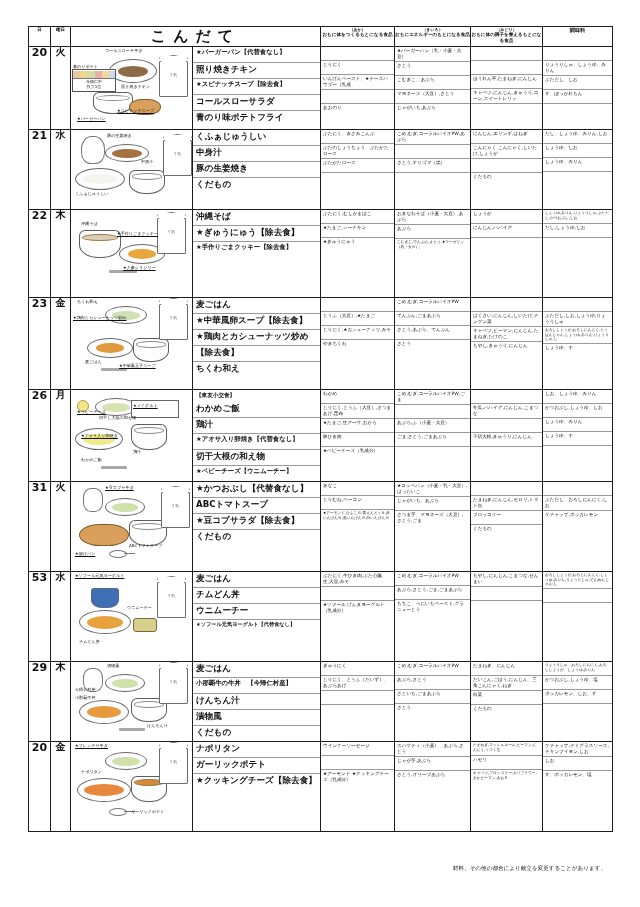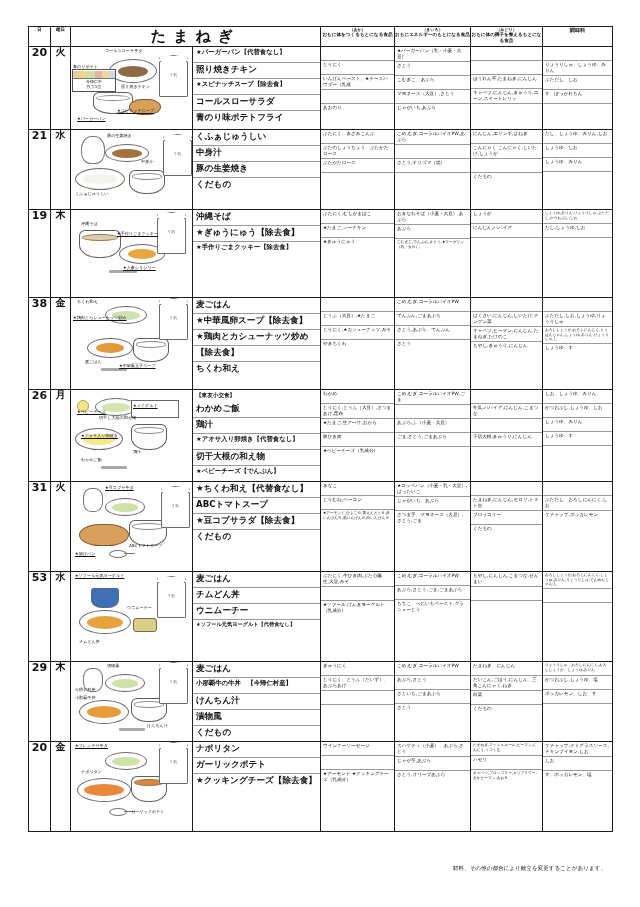--- a/index.html
+++ b/index.html
@@ -178,21 +178,21 @@
         <col class="c-dish">
       <col class="c-red">
         <col class="c-yel">
         <col class="c-grn">
         <col class="c-sea">
     </colgroup>
     <thead>
       <tr>
         <th class="hd-small">日</th>
         <th class="hd-small">曜日</th>
-        <th class="hd-konda" colspan="2">たまねぎ</th>
+        <th class="hd-konda" colspan="2">こんだて</th>
         <th class="hd-nut">
           <span class="kana">（あか）</span>
           <span>おもに体をつくるもとになる食品</span>
         </th>
         <th class="hd-nut">
           <span class="kana">（きいろ）</span>
           <span>おもにエネルギーのもとになる食品</span>
         </th>
         <th class="hd-nut">
           <span class="kana">（みどり）</span>
@@ -344,21 +344,21 @@
           <td>
             <div class="nut-wrap">
               <div class="nut-line">だし、しょうゆ、みりん,しお</div>
               <div class="nut-line">しょうゆ、しお</div>
               <div class="nut-line">しょうゆ、みりん</div>
               <div class="nut-line"></div>
             </div>
           </td>
         </tr>
         <tr style="height:88px;">
-          <td class="day-num">19</td>
+          <td class="day-num">22</td>
           <td class="dow">木</td>
           <td>
             <div class="pic">
               <div class="pic-inner" style="height:86px;">
                 <div class="ill bowl" style="left:8px;top:20px;width:40px;height:26px;">
                   <div class="bowl-rim" style="background:#d9cdb4;border-color:#9a7b4a;"></div>
                 </div>
                 <div class="ill plate" style="left:48px;top:34px;width:44px;height:18px;">
                   <div class="plate-food" style="left:8px;top:4px;width:28px;height:10px;background:#e8a63c;"></div>
                 </div>
@@ -404,21 +404,21 @@
           </td>
           <td>
             <div class="nut-wrap">
               <div class="nut-line tiny">しょうゆ,みりん,りょうりしゅ,ぶただし,かつおぶし,しお</div>
               <div class="nut-line">だし,しょうゆ,しお</div>
               <div class="nut-line"></div>
             </div>
           </td>
         </tr>
         <tr style="height:92px;">
-          <td class="day-num">38</td>
+          <td class="day-num">23</td>
           <td class="dow">金</td>
           <td>
             <div class="pic">
               <div class="pic-inner" style="height:90px;">
                 <div class="ill plate" style="left:34px;top:8px;width:40px;height:16px;">
                   <div class="plate-food" style="left:6px;top:3.5px;width:28px;height:9px;background:#cfe0b4;"></div>
                 </div>
                 <div class="ill plate" style="left:16px;top:40px;width:44px;height:18px;">
                   <div class="plate-food" style="left:8px;top:4px;width:28px;height:10px;background:#e09a3c;"></div>
                 </div>
@@ -507,21 +507,21 @@
               </div>
             </div>
           </td>
           <td>
             <div class="dish-wrap">
               <div class="dish-line hdr">【東友小交食】</div>
               <div class="dish-line">わかめご飯</div>
               <div class="dish-line">鶏汁</div>
               <div class="dish-line sm">★アオサ入り卵焼き【代替食なし】</div>
               <div class="dish-line">切干大根の和え物</div>
-              <div class="dish-line sm">★ベビーチーズ【でんぷん】</div>
+              <div class="dish-line sm">★ベビーチーズ【ウニムーチー】</div>
             </div>
           </td>
           <td>
             <div class="nut-wrap">
               <div class="nut-line">わかめ</div>
               <div class="nut-line">とりにく,とうふ（大豆）,さつまあげ,昆布</div>
               <div class="nut-line">★たまご,生アーサ,おから</div>
               <div class="nut-line">豚ひき肉</div>
               <div class="nut-line">★ベビーチーズ（乳成分）</div>
             </div>
@@ -577,21 +577,21 @@
                   <div class="spoon"></div>
                 </div>
                 <div class="pic-label u" style="left:34px;top:4px;">★豆コブサラダ</div>
                 <div class="pic-label u" style="left:4px;top:70px;">★揚げパン</div>
                 <div class="pic-label" style="left:58px;top:62px;">ABCトマトスープ</div>
               </div>
             </div>
           </td>
           <td>
             <div class="dish-wrap">
-              <div class="dish-line">★ちくわ和え【代替食なし】</div>
+              <div class="dish-line">★かつおぶし【代替食なし】</div>
               <div class="dish-line">ABCトマトスープ</div>
               <div class="dish-line">★豆コブサラダ【除去食】</div>
               <div class="dish-line">くだもの</div>
             </div>
           </td>
           <td>
             <div class="nut-wrap">
               <div class="nut-line">きなこ</div>
               <div class="nut-line">とりむね,ベーコン</div>
               <div class="nut-line tiny">★アーモンド,ひよこ豆,青えんどう豆,赤いんげん豆,黒いんげん豆,白いんげん豆</div>

